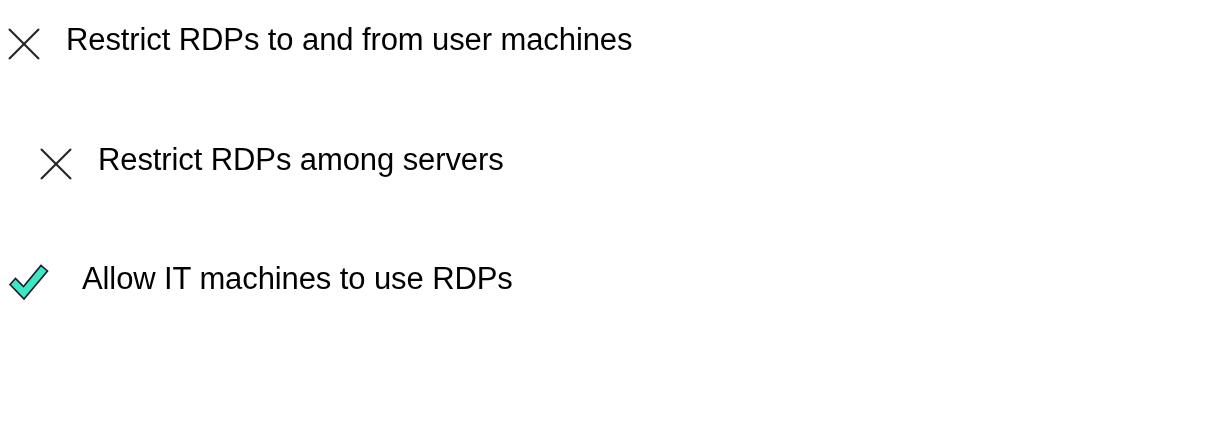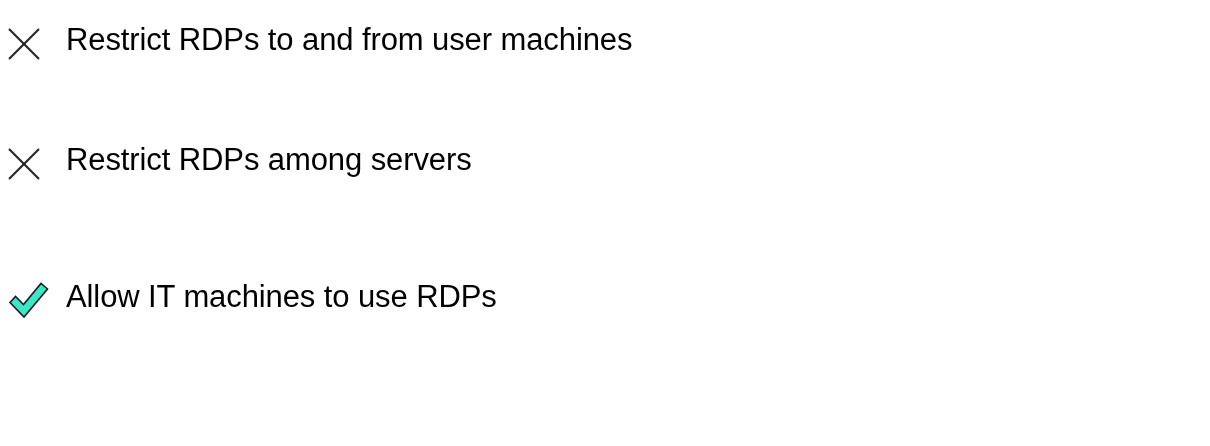--- a/index.html
+++ b/index.html
@@ -42,22 +42,22 @@
     color: #000000;
     font-size: 31px;
     line-height: 43px;
     letter-spacing: -0.1px;
     white-space: pre-line;
     font-weight: 400;
   }
 
   
   #item-0 { top: 18px; }
-  #item-1 { top: 138px; }
-  #item-2 { top: 275px; }
+  #item-1 { top: 138px; padding-left: 32px; }
+  #item-2 { top: 257px; gap: 16px; }
   #item-3 { top: 348px; }
 
   
   #item-0 .item-icon, #item-1 .item-icon { padding-top: 8px; }
   #item-2 .item-icon { padding-top: 2px; }
   #item-3 .item-icon { padding-top: 8px; }
 
   .icon-x { display: block; }
   .icon-check { display: block; }
 </style>

